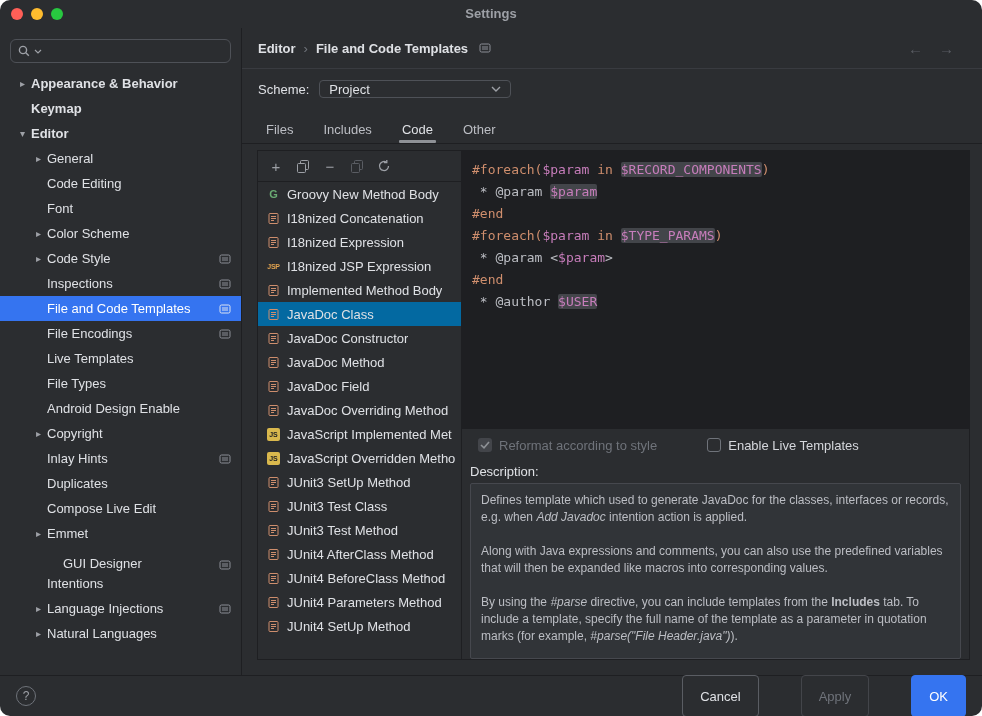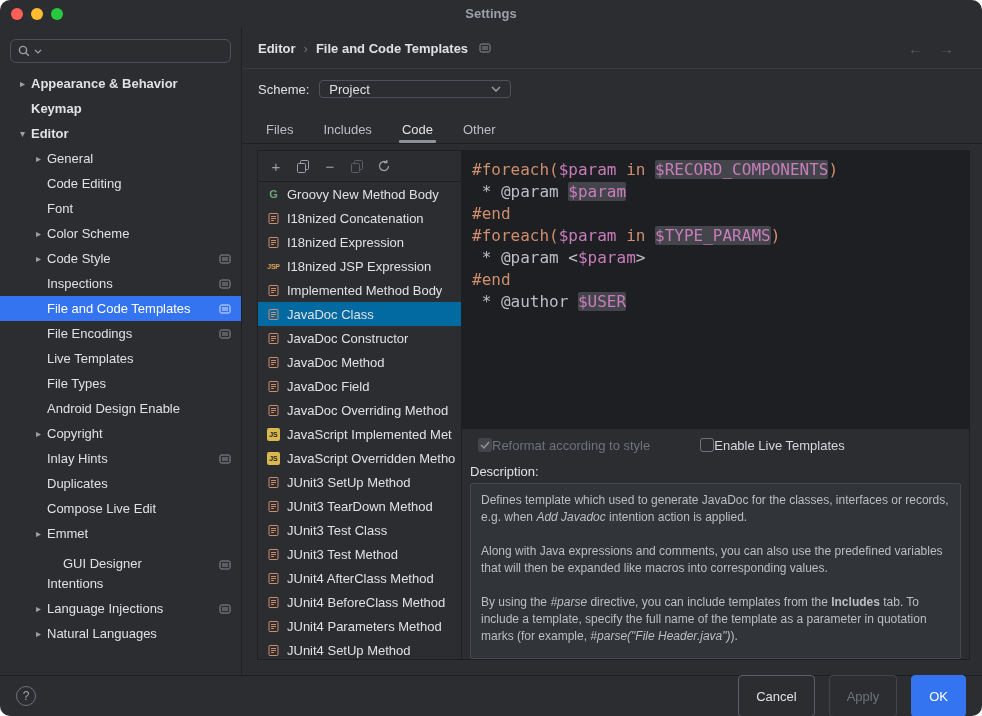--- a/index.html
+++ b/index.html
@@ -54,47 +54,47 @@
   .li-row.selected{background:#0369a1;}
   .li-ic{flex:none;width:15px;display:flex;align-items:center;justify-content:center;}
   .li-badge{font-weight:700;text-align:center;}
   .li-badge.groovy{color:#6AAB73;font-size:11px;}
   .li-badge.js{background:#D9B84D;color:#1E1F22;font-size:7px;width:13px;height:13px;line-height:13px;border-radius:2px;}
   .li-badge.jsp{color:#E0A24F;font-size:7px;letter-spacing:-0.3px;}
   .li-label{overflow:hidden;}
   .right-col{flex:1;display:flex;flex-direction:column;min-width:0;}
   
   .editor{height:278px;flex:none;background:#1E1F22;padding:8px 0 0 10px;box-sizing:border-box;
-          font-family:"DejaVu Sans Mono",monospace;font-size:16px;overflow:hidden;}
+          font-family:"DejaVu Sans Mono",monospace;font-size:13px;overflow:hidden;}
   .code-line{height:22px;line-height:22px;white-space:pre;}
   .tok-kw{color:#CF8E6D;}
   .tok-var{color:#C77DBB;}
   .tok-varh{color:#C77DBB;background:#43454A;border-radius:2px;}
   .tok-def{color:#BCBEC4;}
   
   .options-row{height:32px;flex:none;display:flex;align-items:center;padding-left:16px;gap:50px;}
-  .checkbox-item{display:flex;align-items:center;}
+  .checkbox-item{display:flex;align-items:center;gap:7px;}
   .cb-box{width:14px;height:14px;border-radius:3px;box-sizing:border-box;display:flex;align-items:center;justify-content:center;flex:none;}
   .cb-box.checked-disabled{background:#43454A;}
   .cb-box.unchecked{border:1px solid #6F737A;}
   .cb-label.dim{color:#6F737A;}
   .cb-label.normal{color:#D5D7DC;}
   .desc-label{height:20px;flex:none;padding-left:8px;display:flex;align-items:center;color:#DFE1E5;}
   .desc-box{flex:1;margin:2px 8px 0 8px;border:1px solid #46484E;background:#313438;border-radius:2px;
             padding:8px 10px;font-size:12px;line-height:17px;color:#BCBEC4;overflow:hidden;}
   .para{margin-bottom:17px;}
   .para:last-child{margin-bottom:0;}
   .seg-i{font-style:italic;}
   .seg-b{font-weight:700;}
   
   .footer{position:absolute;left:0;right:0;bottom:0;height:40px;border-top:1px solid #1E1F22;display:flex;align-items:center;}
   .help-circle{margin-left:16px;width:20px;height:20px;border:1px solid #6F737A;border-radius:50%;color:#9DA0A6;
                display:flex;align-items:center;justify-content:center;font-size:12px;box-sizing:border-box;}
   .footer-buttons{margin-left:auto;margin-right:16px;display:flex;gap:14px;}
-  .btn{height:42px;padding:0 17px;border-radius:4px;display:flex;align-items:center;box-sizing:border-box;cursor:default;}
+  .btn{height:42px;padding:0 17px;border-radius:4px;display:flex;align-items:center;box-sizing:border-box;cursor:default;margin-left:28px;}
   .btn.secondary{border:1px solid #5A5D63;color:#DFE1E5;}
   .btn.disabled{border:1px solid #43454A;color:#6F737A;}
   .btn.primary{background:#3574F0;border:1px solid #3574F0;color:#FFFFFF;}
   svg{display:block;}
 </style>
 </head>
 <body>
 
 <div class="window">
 
@@ -461,31 +461,20 @@
             </div>
             <div class="li-row">
               <span class="li-ic">
                 <svg width="13" height="13" viewBox="0 0 13 13">
                   <rect x="2" y="1.5" width="9" height="10" rx="1" fill="none" stroke="#CE8E6D"></rect>
                   <line x1="4" y1="4.5" x2="9" y2="4.5" stroke="#CE8E6D"></line>
                   <line x1="4" y1="6.5" x2="9" y2="6.5" stroke="#CE8E6D"></line>
                   <line x1="4" y1="8.5" x2="7" y2="8.5" stroke="#CE8E6D"></line>
                 </svg>
               </span>
-              <span class="li-label">JUnit3 TearDown Method</span>
-            </div>
-            <div class="li-row">
-              <span class="li-ic">
-                <svg width="13" height="13" viewBox="0 0 13 13">
-                  <rect x="2" y="1.5" width="9" height="10" rx="1" fill="none" stroke="#CE8E6D"></rect>
-                  <line x1="4" y1="4.5" x2="9" y2="4.5" stroke="#CE8E6D"></line>
-                  <line x1="4" y1="6.5" x2="9" y2="6.5" stroke="#CE8E6D"></line>
-                  <line x1="4" y1="8.5" x2="7" y2="8.5" stroke="#CE8E6D"></line>
-                </svg>
-              </span>
               <span class="li-label">JUnit3 Test Class</span>
             </div>
             <div class="li-row">
               <span class="li-ic">
                 <svg width="13" height="13" viewBox="0 0 13 13">
                   <rect x="2" y="1.5" width="9" height="10" rx="1" fill="none" stroke="#CE8E6D"></rect>
                   <line x1="4" y1="4.5" x2="9" y2="4.5" stroke="#CE8E6D"></line>
                   <line x1="4" y1="6.5" x2="9" y2="6.5" stroke="#CE8E6D"></line>
                   <line x1="4" y1="8.5" x2="7" y2="8.5" stroke="#CE8E6D"></line>
                 </svg>

